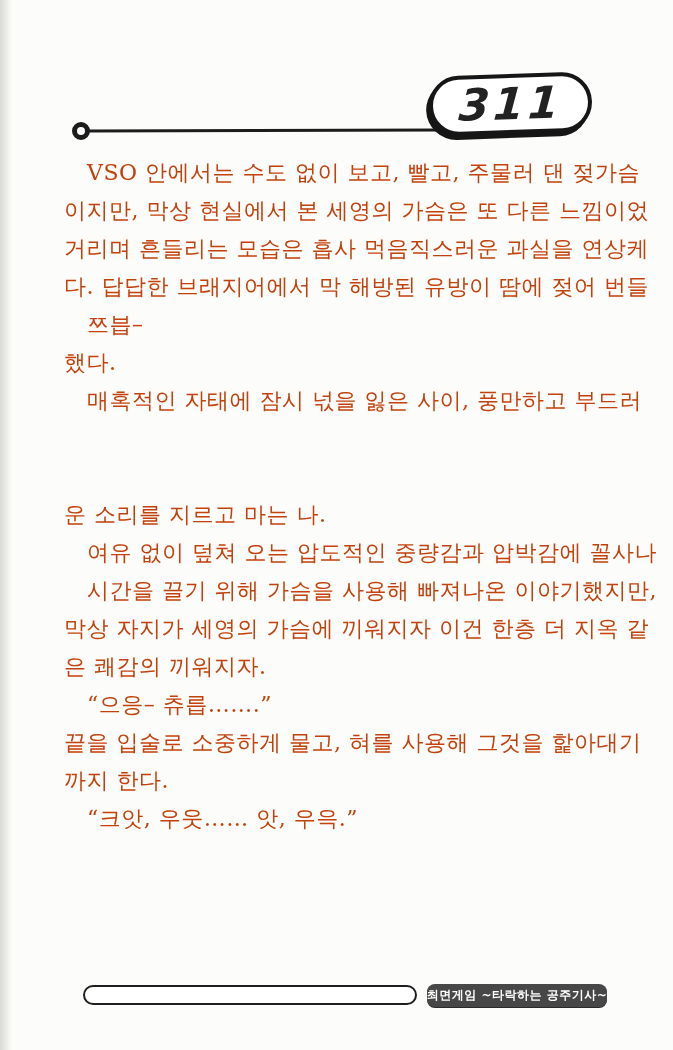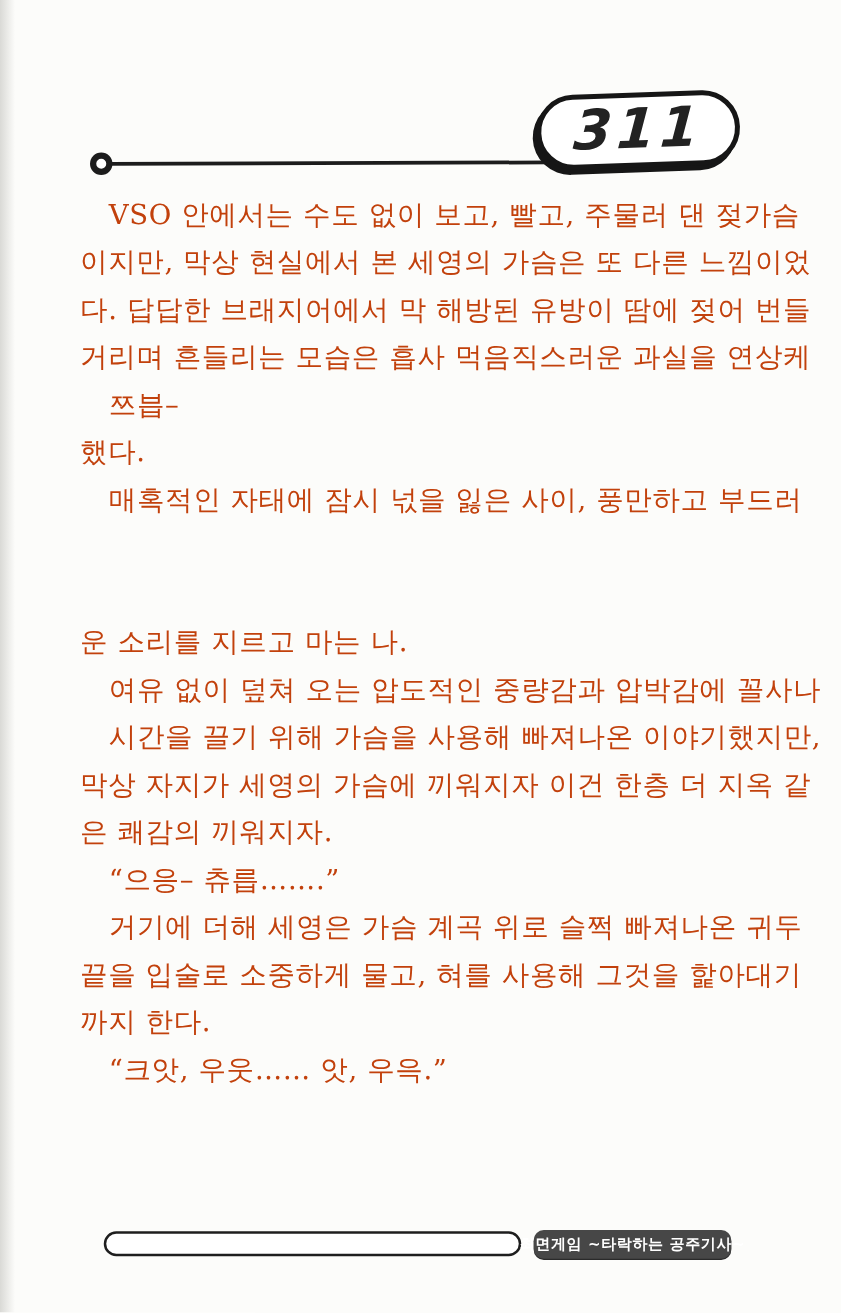--- a/index.html
+++ b/index.html
@@ -61,21 +61,21 @@
   
   .footer-empty-pill {
     position: absolute; left: 83px; top: 985px;
     width: 330px; height: 16px;
     background: #ffffff;
     border: 2.5px solid #1e1e1e;
     border-radius: 12px;
   }
   .footer-title-badge {
     position: absolute; left: 427px; top: 984px;
-    width: 158px; height: 23px;
+    width: 180px; height: 23px;
     background: #474747;
     border-radius: 8px;
     box-shadow: 0 1px 0 0 #2a2a2a;
     display: flex; align-items: center; justify-content: center;
     color: #ffffff;
     font-family: "DejaVu Sans", sans-serif;
     font-weight: 700; font-size: 12px; letter-spacing: 0.5px;
     white-space: nowrap;
   }
 </style>
@@ -88,34 +88,33 @@
 
   <div class="ring"></div>
   <div class="rule-line"></div>
   <div class="pageno-pill">
     <span class="num">311</span>
   </div>
 
   <div class="text">
       <div class="line indent">VSO 안에서는 수도 없이 보고, 빨고, 주물러 댄 젖가슴</div>
       <div class="line">이지만, 막상 현실에서 본 세영의 가슴은 또 다른 느낌이었</div>
+      <div class="line">거리며 흔들리는 모습은 흡사 먹음직스러운 과실을 연상케</div>
       <div class="line">다. 답답한 브래지어에서 막 해방된 유방이 땀에 젖어 번들</div>
-      <div class="line">거리며 흔들리는 모습은 흡사 먹음직스러운 과실을 연상케</div>
       <div class="line indent">쯔븝–</div>
       <div class="line">했다.</div>
       <div class="line indent">매혹적인 자태에 잠시 넋을 잃은 사이, 풍만하고 부드러</div>
       <div class="line"></div>
       <div class="line"></div>
       <div class="line">운 소리를 지르고 마는 나.</div>
       <div class="line indent">여유 없이 덮쳐 오는 압도적인 중량감과 압박감에 꼴사나</div>
       <div class="line indent">시간을 끌기 위해 가슴을 사용해 빠져나온 이야기했지만,</div>
       <div class="line">막상 자지가 세영의 가슴에 끼워지자 이건 한층 더 지옥 같</div>
       <div class="line">은 쾌감의 끼워지자.</div>
       <div class="line indent">“으응– 츄릅…….”</div>
-      <div class="line indent">거기에 더해 세영은 가슴 계곡 위로 슬쩍 빠져나온 귀두</div>
       <div class="line">끝을 입술로 소중하게 물고, 혀를 사용해 그것을 핥아대기</div>
       <div class="line">까지 한다.</div>
       <div class="line indent">“크앗, 우웃…… 앗, 우윽.”</div>
     </div>
 
   <div class="footer-empty-pill"></div>
   <div class="footer-title-badge">
     <span>최면게임 ~타락하는 공주기사~</span>
   </div>
 

